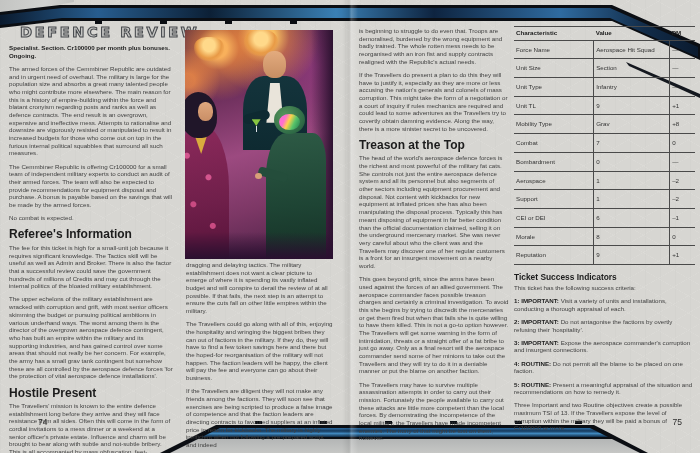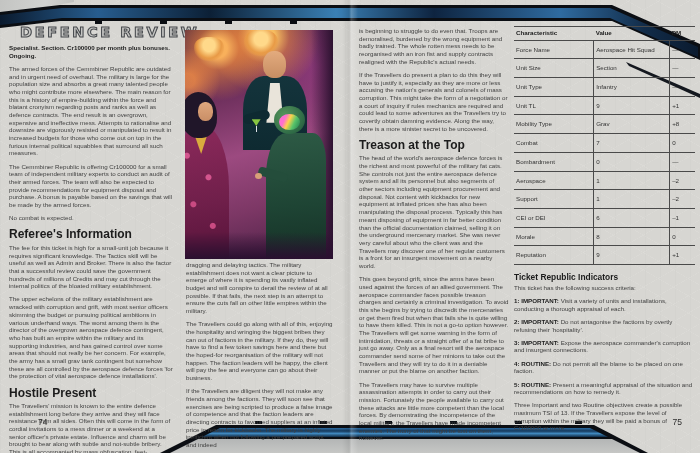--- a/index.html
+++ b/index.html
@@ -259,21 +259,21 @@
           <td>0</td>
         </tr>
         <tr>
           <td>Reputation</td>
           <td>9</td>
           <td>+1</td>
         </tr>
       </tbody>
     </table>
 
-    <h3>Ticket Republic Indicators</h3>
+    <h3>Ticket Success Indicators</h3>
     <p>This ticket has the following success criteria:</p>
     <p class="tsi-item"><b>1: IMPORTANT:</b> <span>Visit a variety of units and installations, conducting a thorough appraisal of each.</span></p>
     <p class="tsi-item"><b>2: IMPORTANT:</b> <span>Do not antagonise the factions by overtly refusing their ‘hospitality’.</span></p>
     <p class="tsi-item"><b>3: IMPORTANT:</b> <span>Expose the aerospace commander's corruption and insurgent connections.</span></p>
     <p class="tsi-item"><b>4: ROUTINE:</b> <span>Do not permit all the blame to be placed on one faction.</span></p>
     <p class="tsi-item"><b>5: ROUTINE:</b> <span>Present a meaningful appraisal of the situation and recommendations on how to remedy it.</span></p>
     <p class="tsi-outro">Three Important and two Routine objectives create a possible maximum TSI of 13. If the Travellers expose the level of corruption within the military they will be paid a bonus of Cr100000 or more.</p>
   </div>
 
   <div class="page-number pn-right">75</div>

